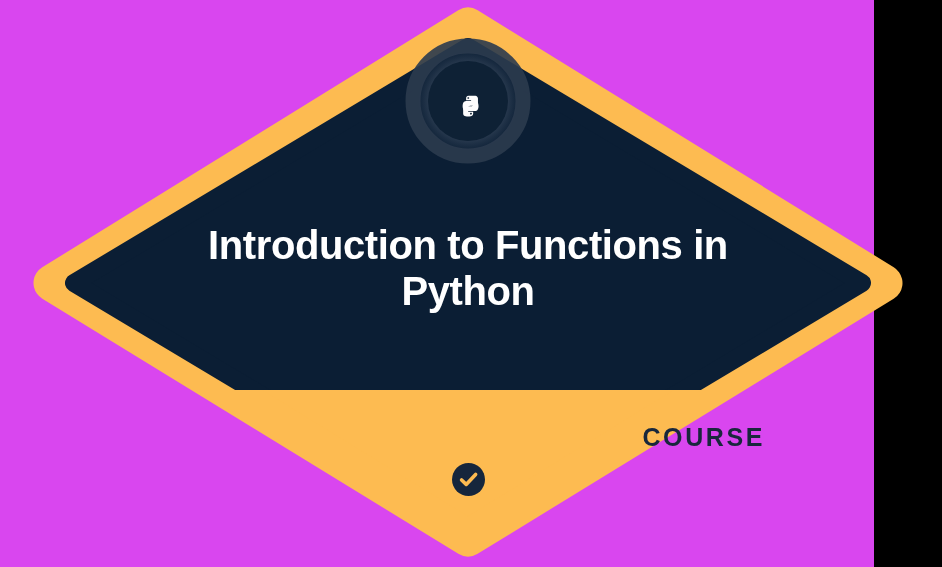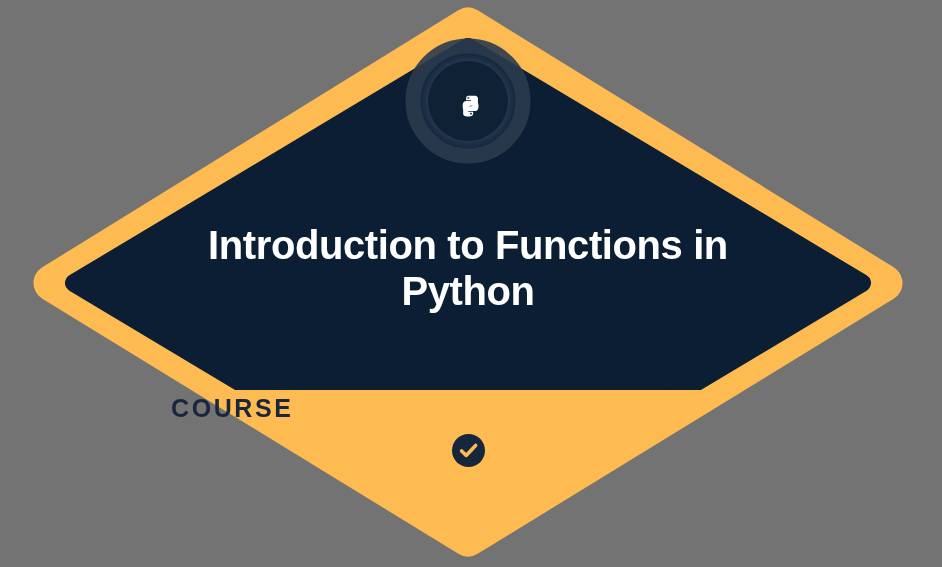--- a/index.html
+++ b/index.html
@@ -9,23 +9,23 @@
     background: #000000;
   }
   body {
     width: 942px;
     height: 567px;
     overflow: hidden;
     font-family: "Liberation Sans", sans-serif;
   }
   #badge-stage {
     position: relative;
-    width: 942px;
+    width: 874px;
     height: 567px;
-    background: #737373;
+    background: #d946ef;
   }
   #badge-svg {
     position: absolute;
     left: 0;
     top: 0;
     width: 942px;
     height: 567px;
     display: block;
   }
   .overlay-layer {
@@ -51,23 +51,23 @@
     font-size: 40px;
     line-height: 46px;
     letter-spacing: -0.4px;
     margin: 0;
   }
 
   
   #status-block {
     position: absolute;
     left: 171px;
-    top: 391px;
+    top: 420px;
     width: 594px;
-    text-align: left;
+    text-align: right;
   }
   .status-line {
     display: block;
     color: #18273c;
     font-family: "Liberation Sans", sans-serif;
     font-weight: bold;
     font-size: 25px;
     line-height: 35px;
     letter-spacing: 2.6px;
     text-transform: uppercase;

